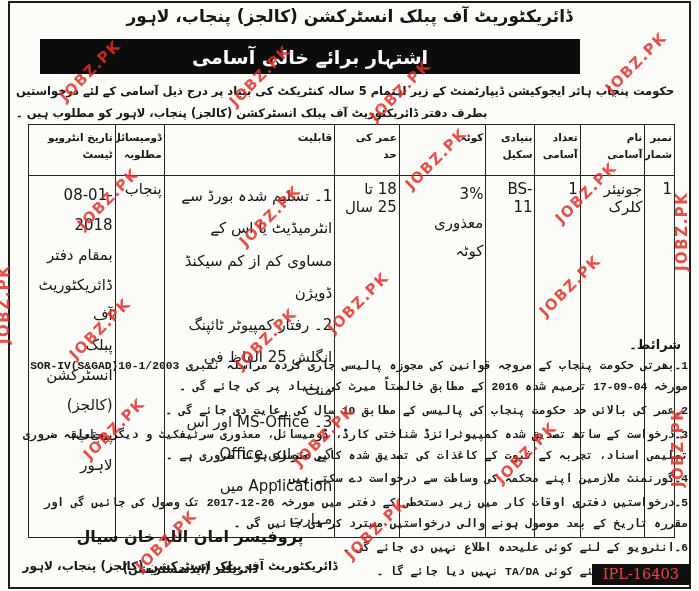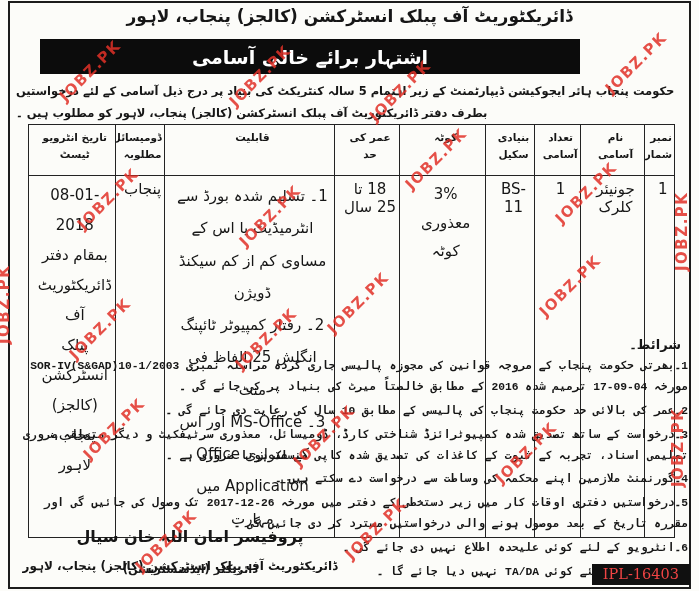--- a/index.html
+++ b/index.html
@@ -37,21 +37,21 @@
     direction:rtl;text-align:left;
     font-size:11.5px;font-weight:600;line-height:1.95;
   }
   table.jobs{
     position:absolute;left:28px;top:124px;width:647px;height:216px;
     border-collapse:collapse;table-layout:fixed;
     direction:rtl;
   }
   table.jobs th, table.jobs td{
     border:1.6px solid #232323;
-    vertical-align:top;text-align:center;
+    vertical-align:top;text-align:right;
     padding:4px 2px 2px 8px;
     overflow:hidden;
   }
   table.jobs th{font-size:10.5px;font-weight:bold;line-height:1.6;height:44px;}
   table.jobs td{font-size:15px;font-weight:400;}
   td.qual{white-space:pre-line;line-height:2.15;font-size:10.3px;}
   td.idate{white-space:pre-line;line-height:2.0;font-size:10.3px;}
   td.quota{line-height:1.9;margin-left:31px;}
   .terms-heading{
     position:absolute;right:18px;top:337px;

